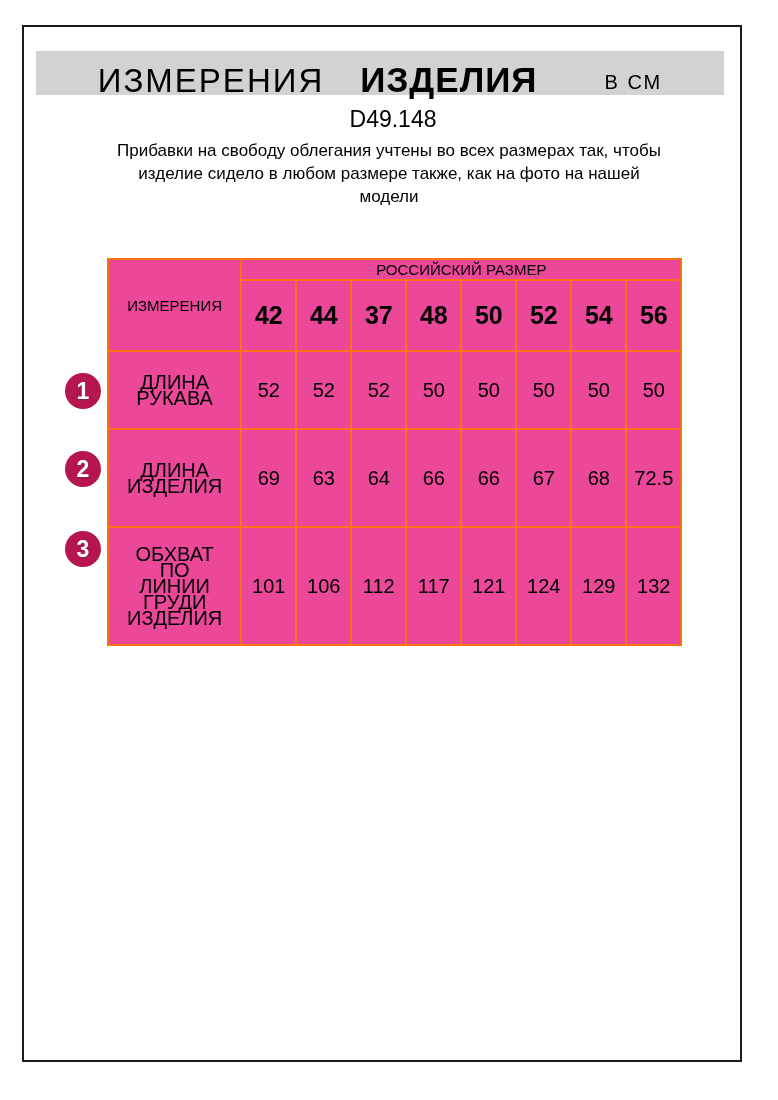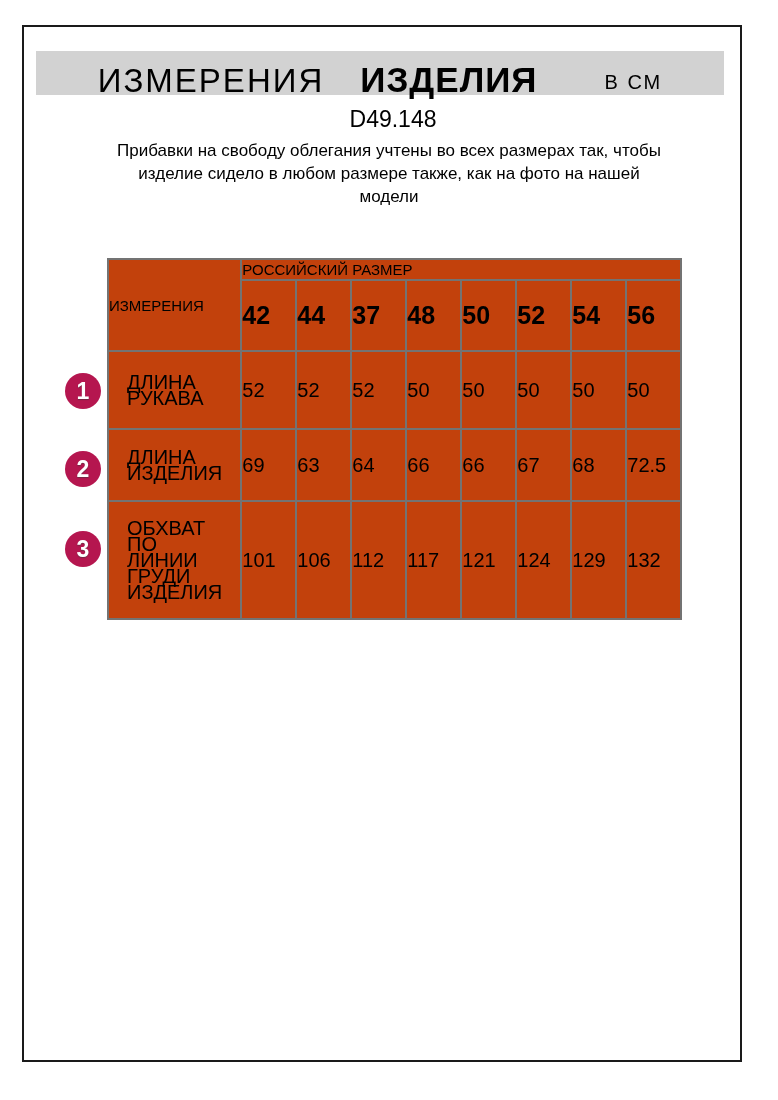--- a/index.html
+++ b/index.html
@@ -71,35 +71,35 @@
     white-space: pre-line;
   }
 
   .size-table {
     position: absolute;
     left: 107px; top: 258px;
     border-collapse: collapse;
     table-layout: fixed;
   }
   .size-table th, .size-table td {
-    border: 2px solid #737373;
-    text-align: left;
+    border: 2px solid #f97316;
+    text-align: center;
     vertical-align: middle;
-    background: #c2410c;
+    background: #ec4899;
   }
   .col-label { width: 111px; }
   .col-size  { width: 55px; }
 
   .corner-cell { font-size: 15px; font-weight: 400; }
   .group-cell  { font-size: 15px; font-weight: 400; height: 21px; }
   .sizes-row th { font-size: 25px; font-weight: 700; height: 71px; }
 
   .data-row td { font-size: 20px; font-weight: 400; }
   .row-h1 { height: 78px; }
-  .row-h2 { height: 72px; margin-top: 42px; }
+  .row-h2 { height: 98px; margin-top: 42px; }
   .row-h3 { height: 82px; }
   .label-cell {
     font-size: 13px;
     line-height: 16px;
     white-space: pre-line;
     font-weight: 400;
     padding: 18px;
   }
 
   .badge {

